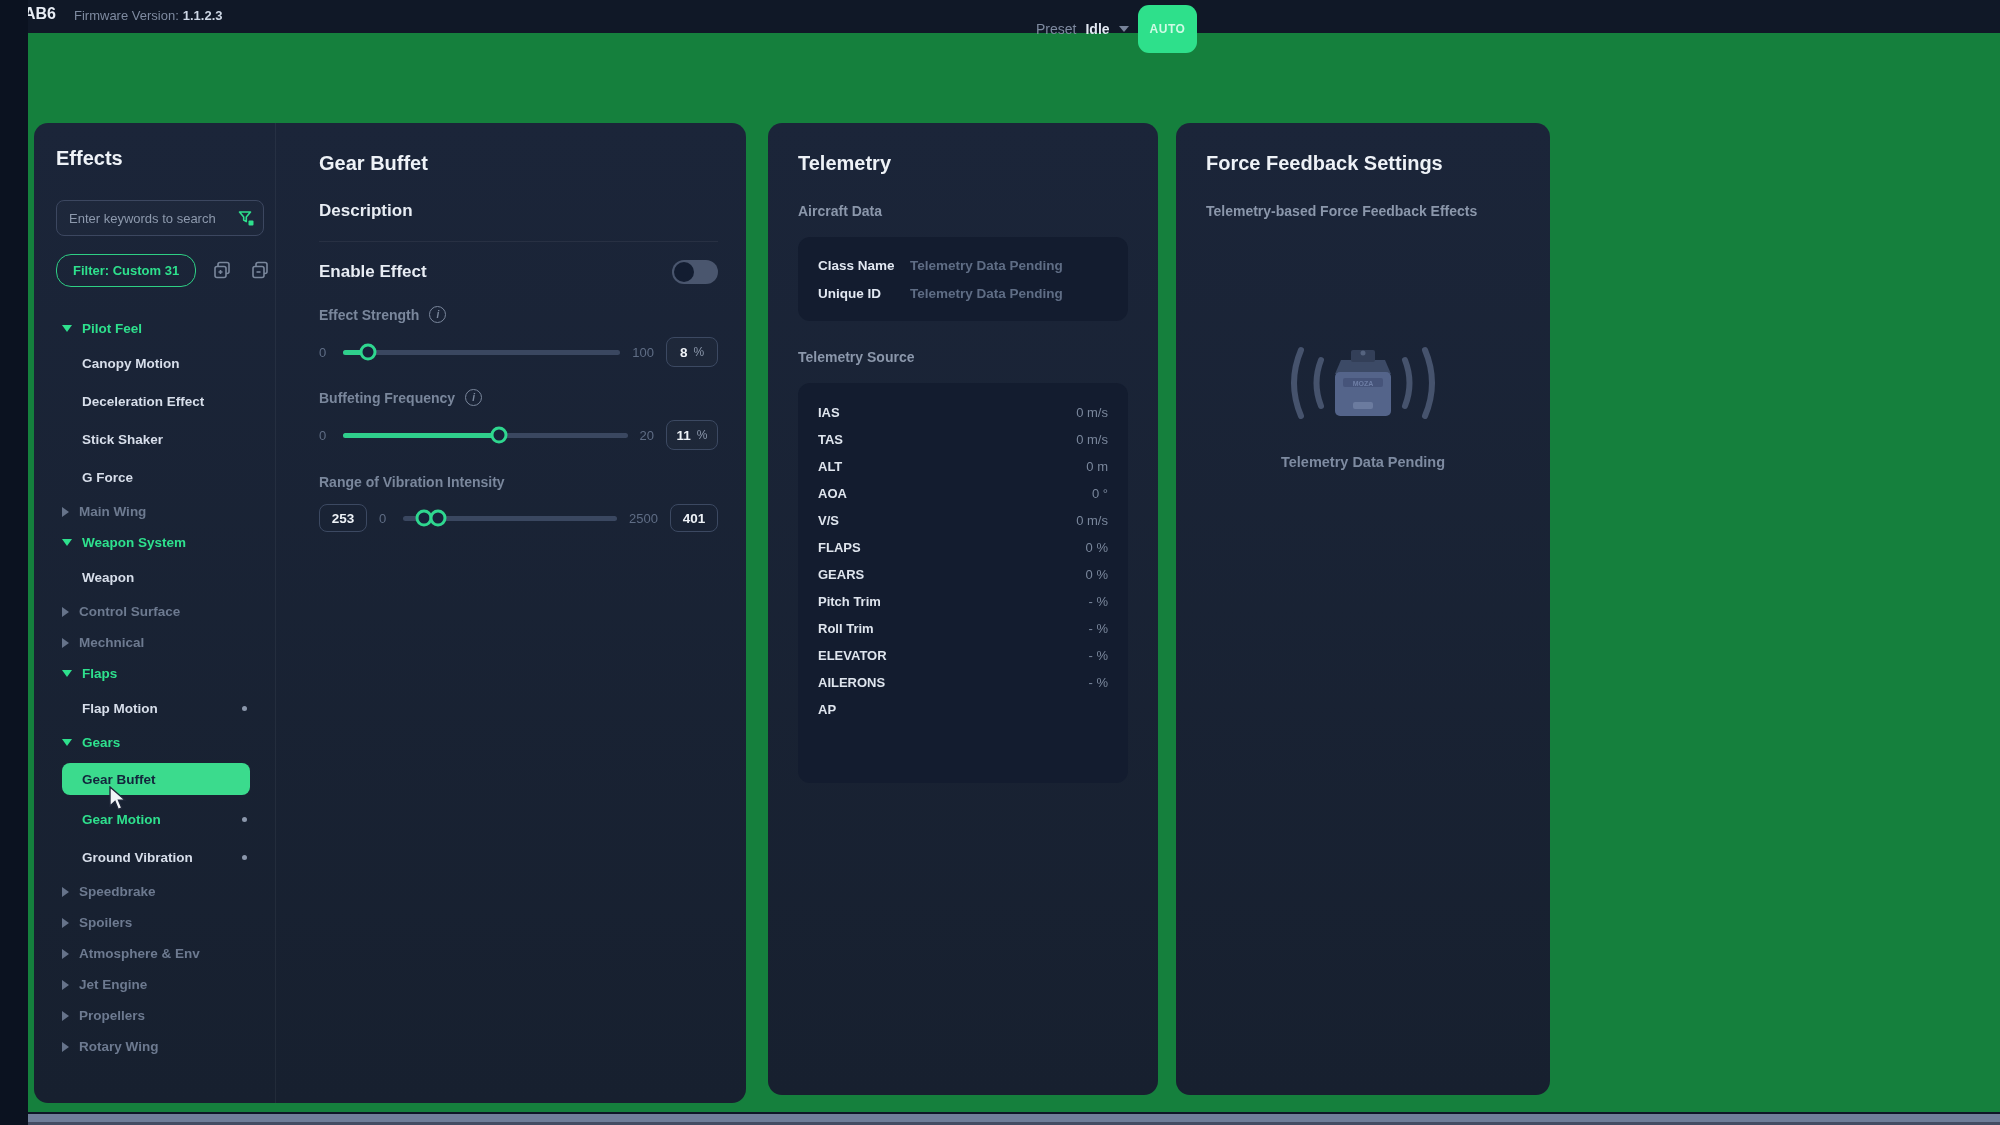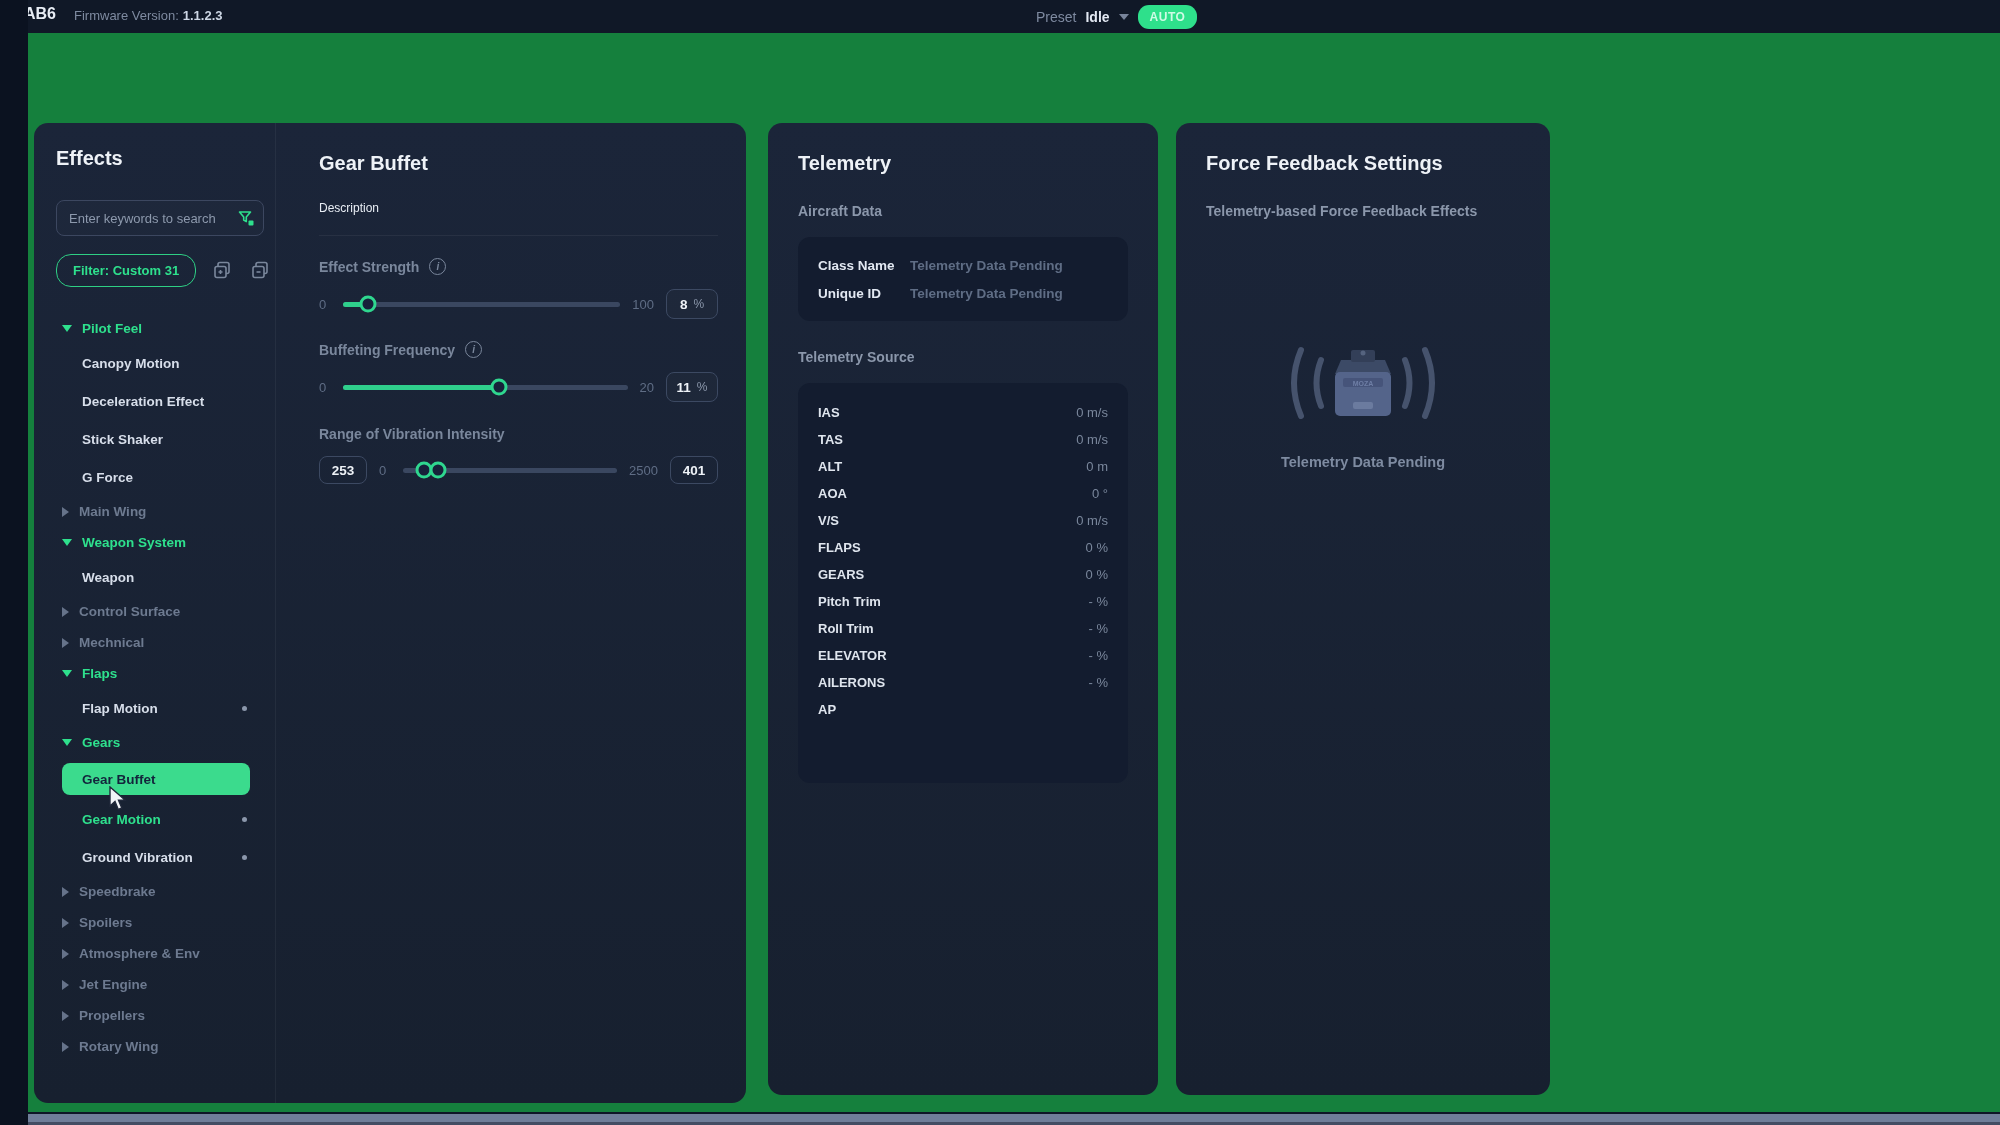--- a/index.html
+++ b/index.html
@@ -8,21 +8,21 @@
   
   .topbar{position:absolute;left:0;top:0;width:100%;height:33px;background:#101827;}
   .device-name{position:absolute;left:-4px;top:5px;font-size:16px;font-weight:bold;color:#e8edf5;}
   .firmware{position:absolute;left:46px;top:8px;font-size:13px;color:#7e8aa0;}
   .firmware b{color:#cdd6e4;margin-left:4px;}
   .preset-group{position:absolute;left:1008px;top:5px;display:flex;align-items:center;gap:9px;font-size:14px;}
   .preset-label{color:#7e8aa0;}
   .preset-value{color:#e2e8f2;font-weight:bold;}
   .caret-down{width:0;height:0;border-left:5px solid transparent;border-right:5px solid transparent;border-top:6px solid #77839a;}
   .auto-badge{background:#2ee08b;color:rgba(235,255,245,.85);font-weight:bold;font-size:12px;
-              padding:5px 12px;border-radius:11px;letter-spacing:.5px;}
+              padding:17px 12px;border-radius:11px;letter-spacing:.5px;}
   
   .navbar{position:absolute;left:0;top:33px;width:100%;height:72px;
           background:linear-gradient(180deg,#1c2740,#18222f);display:flex;align-items:center;justify-content:center;}
   .nav-tabs{display:flex;gap:52px;transform:translateX(38px);}
   .nav-tab{position:relative;font-size:19px;font-weight:600;color:#b4bfd0;cursor:pointer;white-space:nowrap;}
   .nav-tab.active{color:#2ee08d;}
   .nav-tab.active::after{content:"";position:absolute;left:50%;transform:translateX(-50%);
           bottom:-16px;width:46px;height:5px;border-radius:3px;background:#2ee08d;}
   
   .panel{position:absolute;top:123px;background:linear-gradient(180deg,#1b2539,#17202f);border-radius:14px;}
@@ -54,21 +54,21 @@
   .tree-row.group .tree-label{color:#2ee08d;}
   .tree-row.group.collapsed .tree-label{color:#6d7a90;}
   .tree-row .dot{position:absolute;right:28px;width:5px;height:5px;border-radius:50%;background:#8b97ab;}
   .tree-row.selected{height:42px;padding-left:0;}
   .tree-row.selected .pill{margin-left:20px;width:188px;height:32px;background:#3bdb8d;border-radius:8px;
         display:flex;align-items:center;padding-left:20px;box-sizing:border-box;}
   .tree-row.selected .tree-label{color:#13243c;}
   .tree-row.hovered .tree-label{color:#2ee08d;}
   
   .detail-col{position:absolute;left:279px;top:0;width:433px;height:100%;padding:29px 28px 0 6px;box-sizing:border-box;}
-  .section-label{font-size:12px;font-weight:normal;color:#e8edf4;}
+  .section-label{font-size:17px;font-weight:bold;color:#e8edf4;}
   .desc-label{margin-top:26px;}
   .desc-text{margin-top:14px;font-size:13.5px;line-height:20px;color:#5c6b85;font-weight:bold;width:420px;}
   .h-divider{margin-top:20px;height:1px;background:rgba(255,255,255,.06);}
   .enable-row{margin-top:18px;display:flex;align-items:center;justify-content:space-between;}
   .toggle{width:46px;height:24px;border-radius:12px;background:#4a566e;position:relative;cursor:pointer;}
   .toggle .knob{position:absolute;left:2px;top:2px;width:20px;height:20px;border-radius:50%;background:#131d31;}
   .ctl-label-row{margin-top:22px;display:flex;align-items:center;gap:10px;font-size:14px;font-weight:bold;color:#7a879c;}
   .info-icon{width:15px;height:15px;border:1.5px solid #7a879c;border-radius:50%;color:#7a879c;
              font-size:10px;font-weight:bold;display:flex;align-items:center;justify-content:center;font-style:italic;}
   .slider-row{margin-top:14px;display:flex;align-items:center;gap:12px;}
@@ -245,20 +245,26 @@
             <span class="tree-label">Rotary Wing</span>
           </div>
         </div>
     </div>
 
     <div class="detail-col">
       <div class="panel-title">Gear Buffet</div>
       <div class="section-label desc-label">Description</div>
       <div class="h-divider"></div>
 
+      <div class="enable-row">
+        <span class="section-label">Enable Effect</span>
+        <span class="toggle">
+            <span class="knob"></span>
+          </span>
+      </div>
 
       <div class="ctl-label-row">
         <span>Effect Strength</span>
         <span class="info-icon">i</span>
       </div>
       <div class="slider-row">
         <span class="slider-min">0</span>
         <span class="track">
           <span class="fill" id="fill-0" style="width: 9%;"></span>
           <span class="thumb" id="thumb-0" style="left: 9%;"></span>

